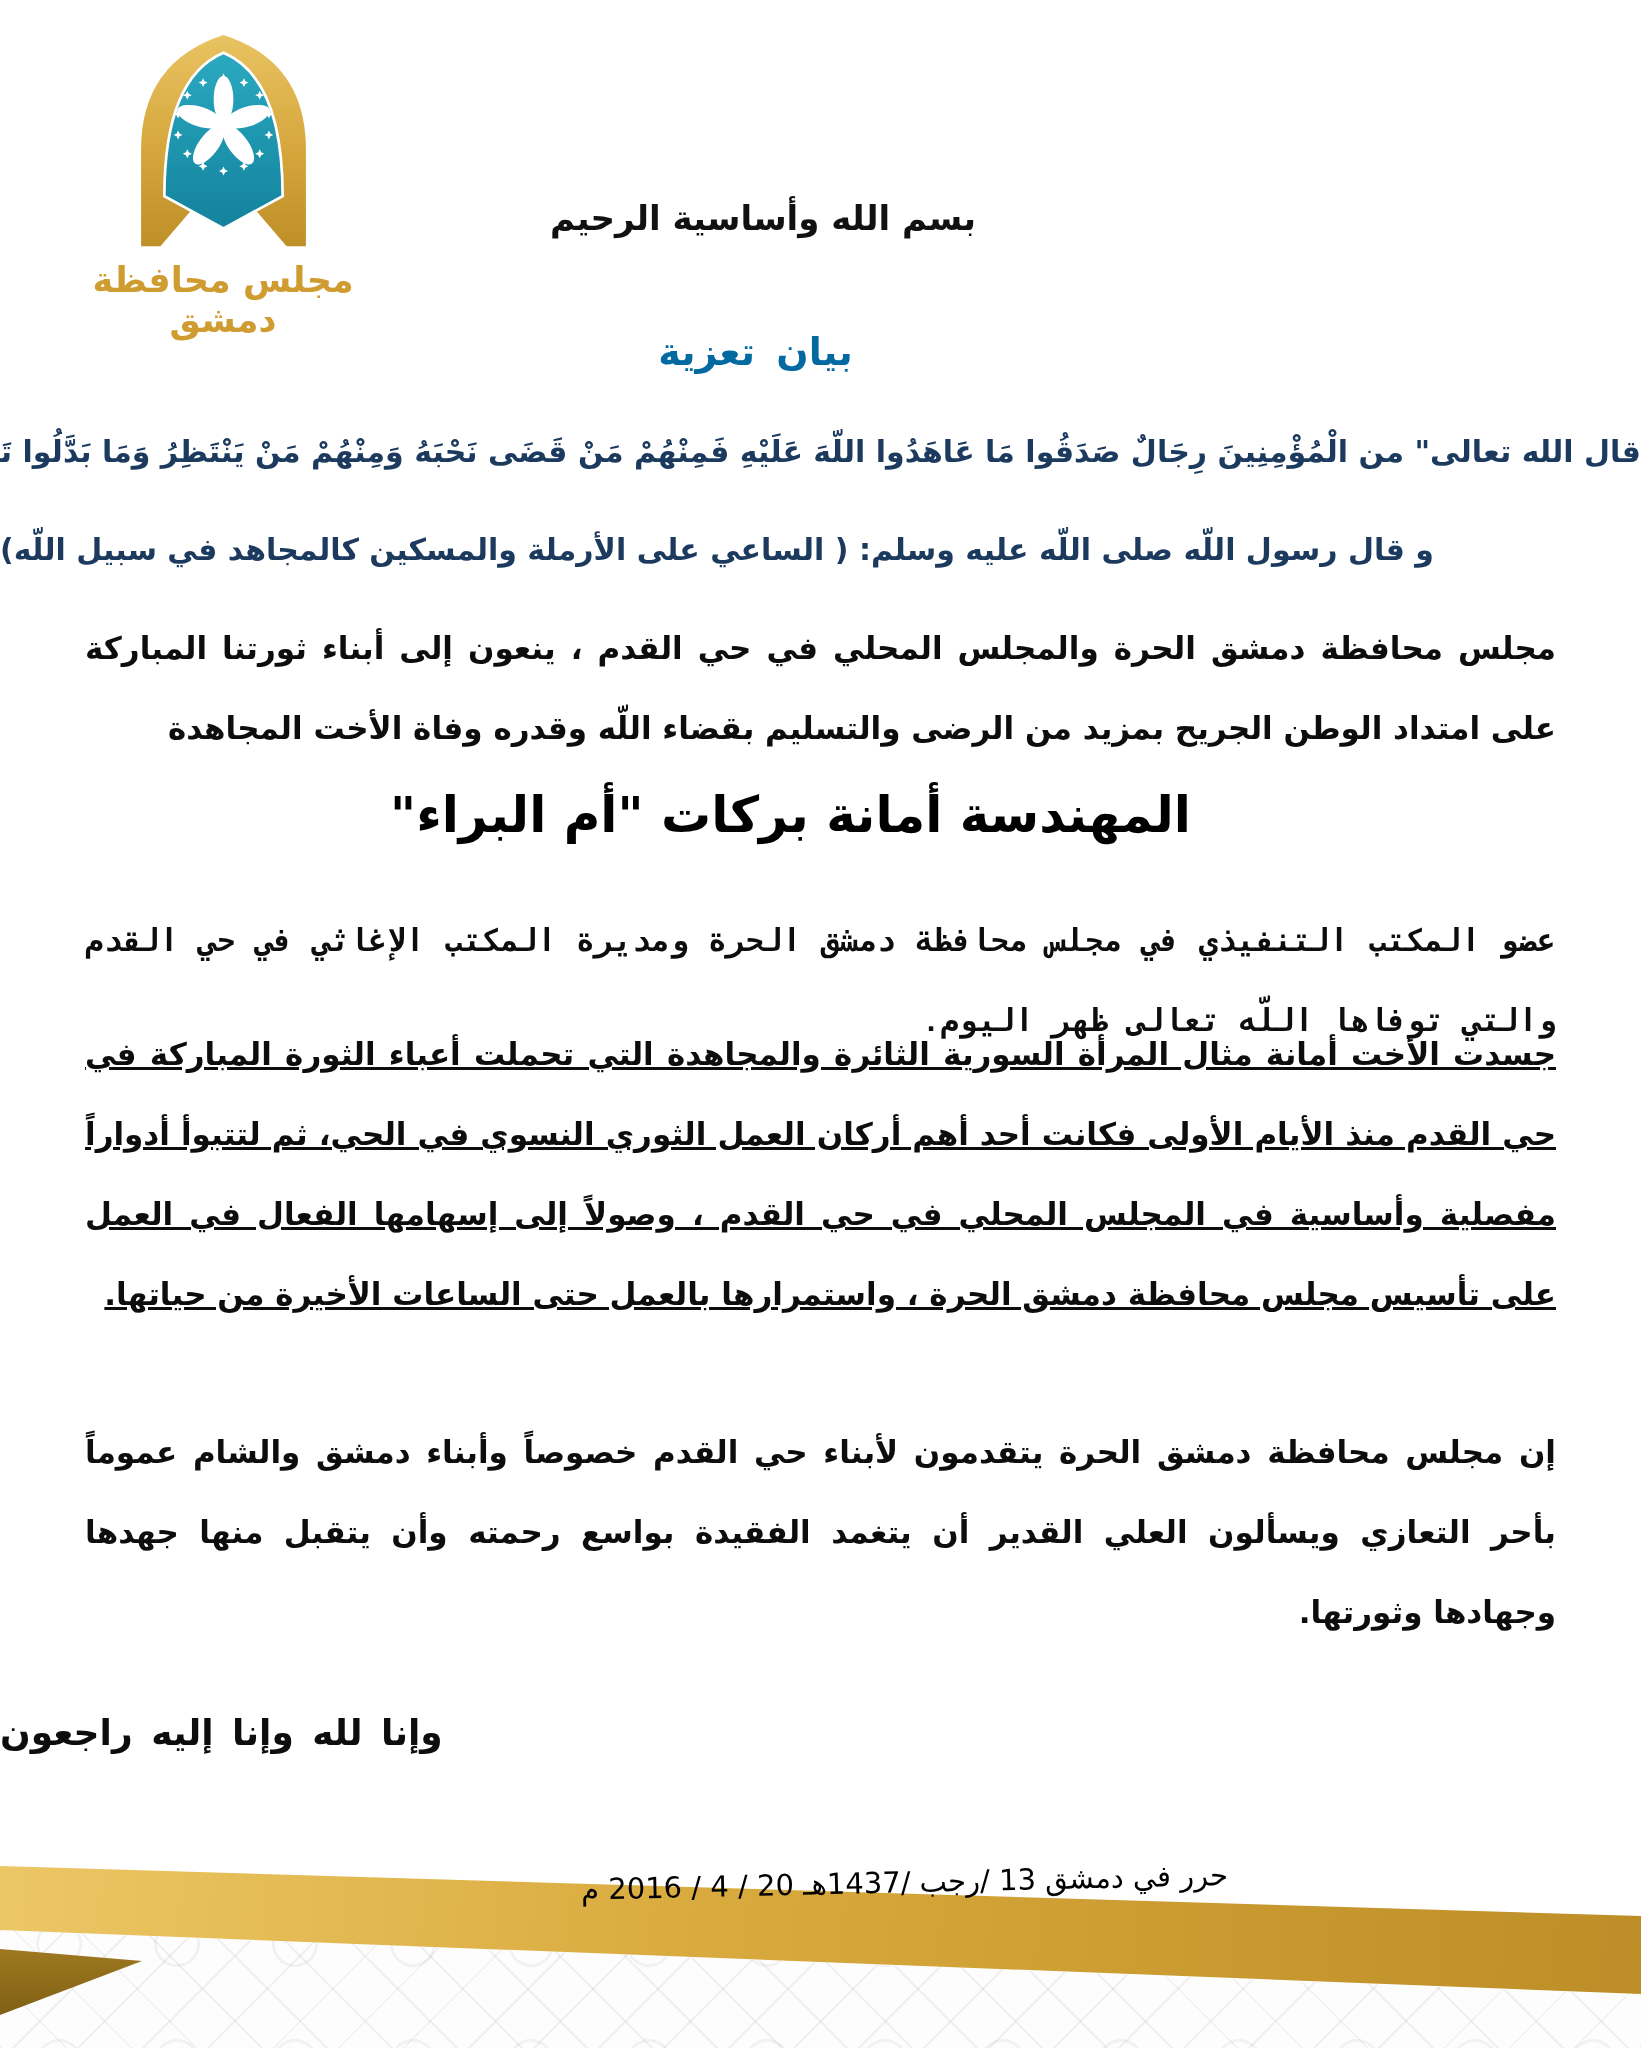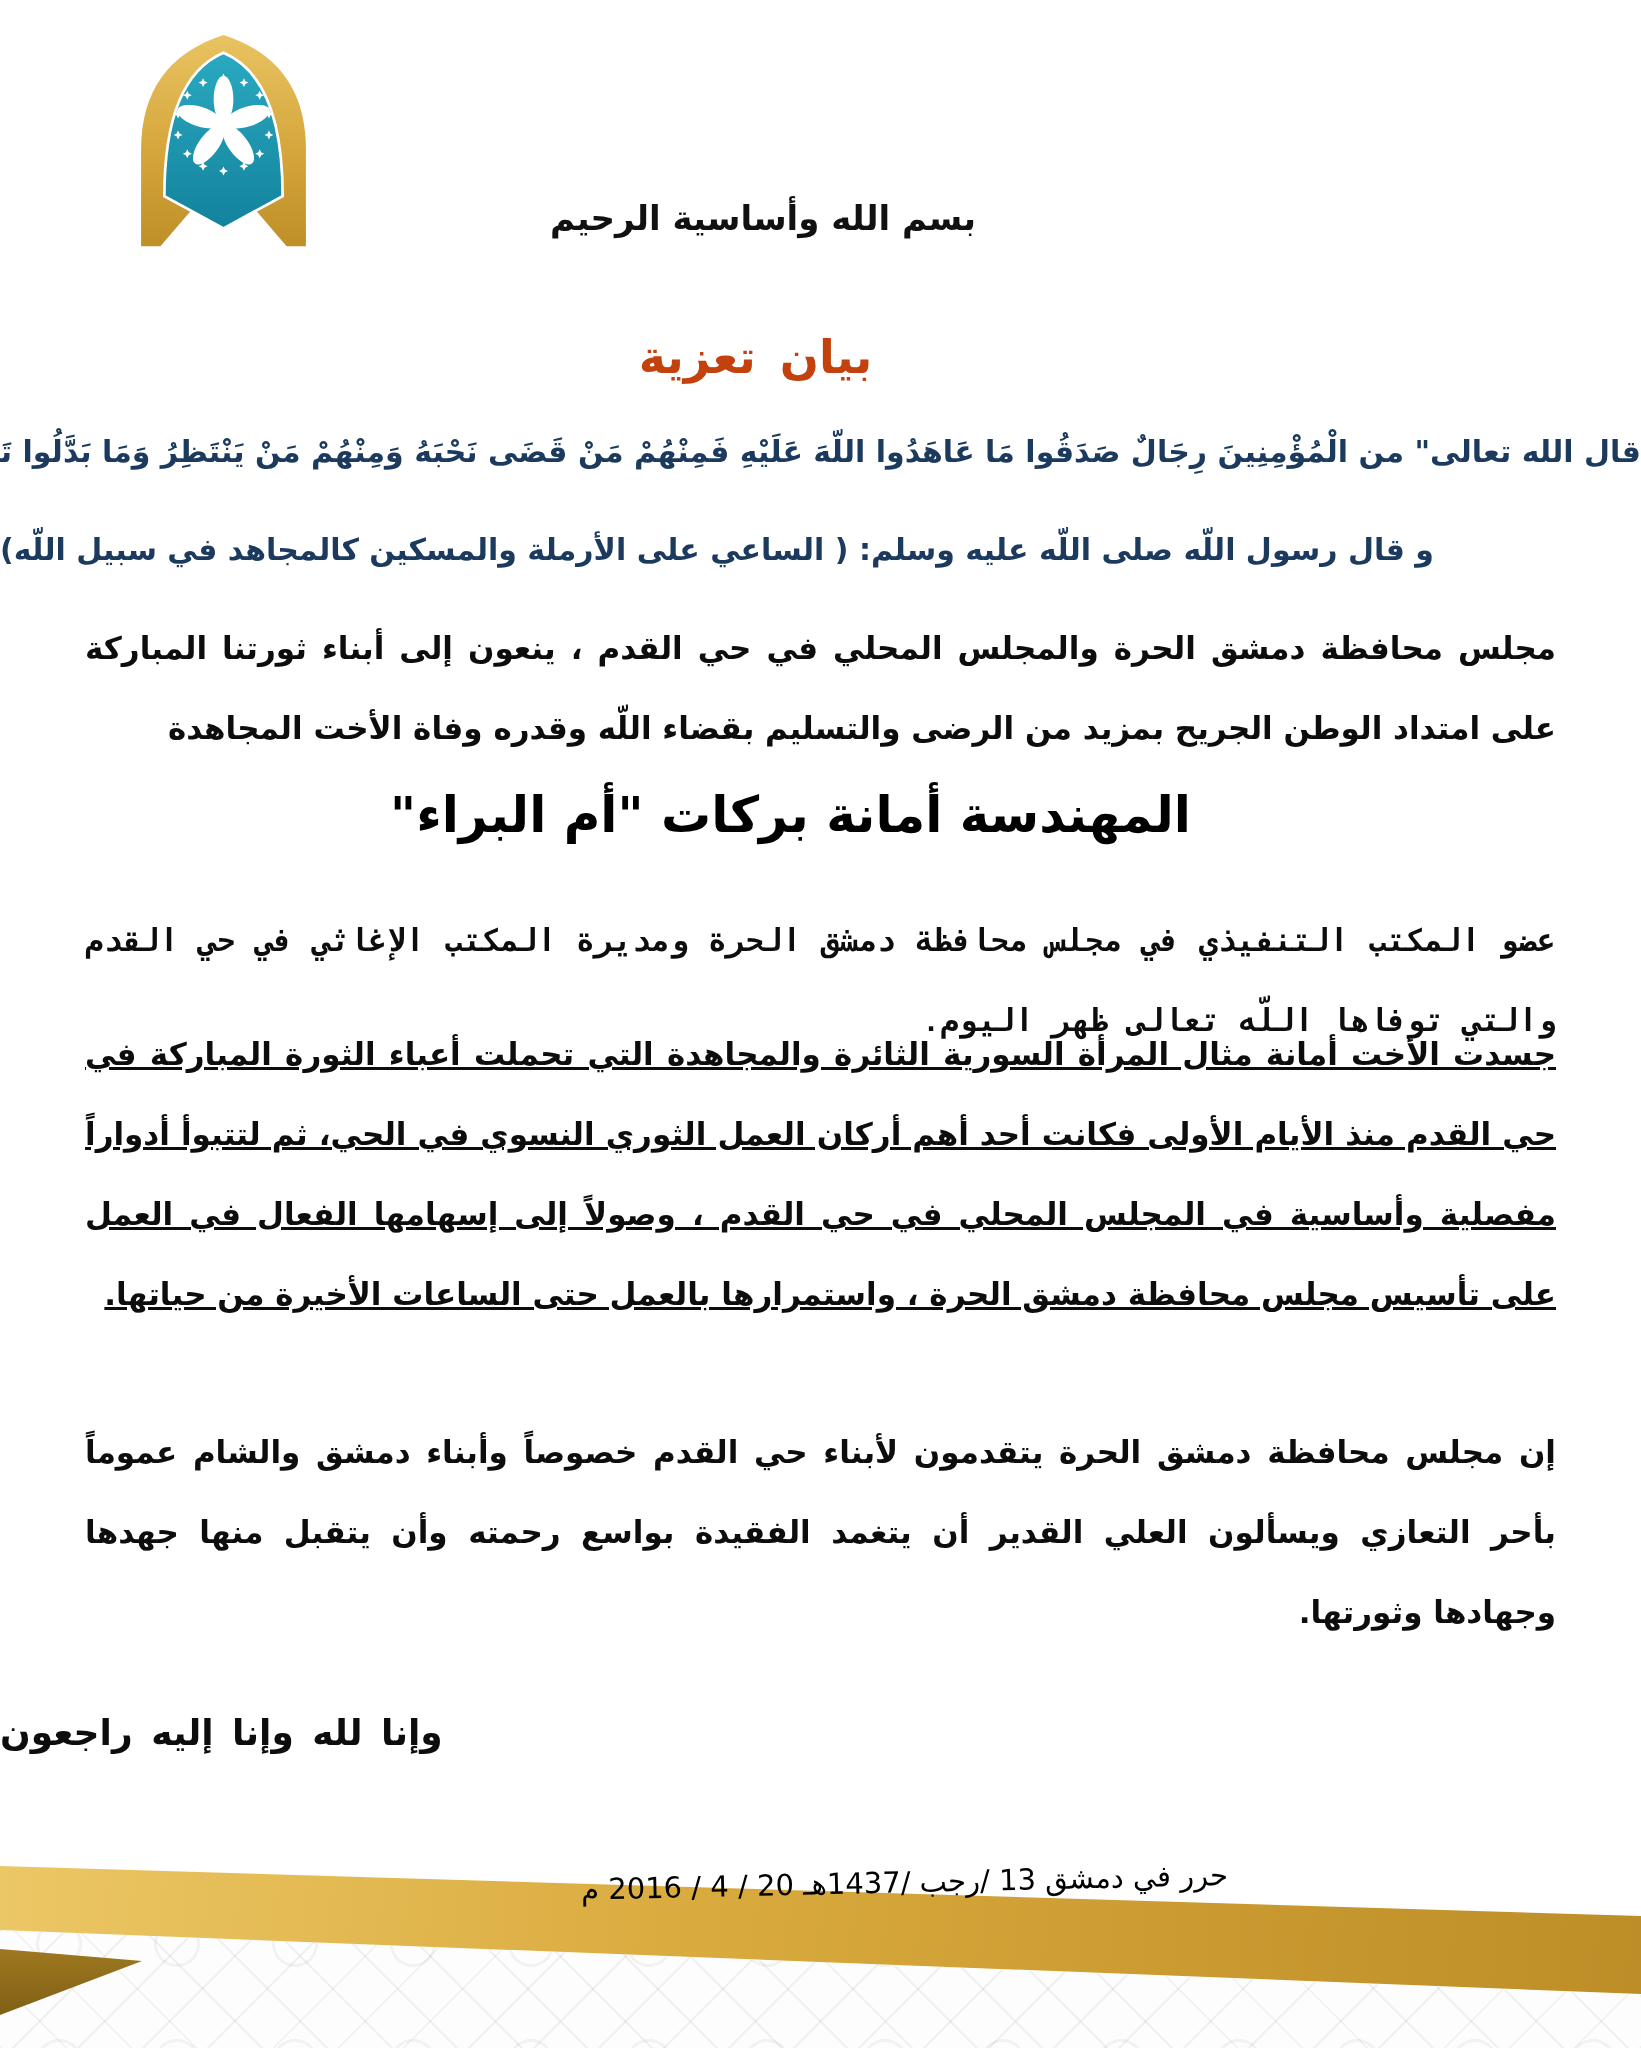--- a/index.html
+++ b/index.html
@@ -6,21 +6,21 @@
   body{
     width:1641px;height:2048px;position:relative;background:#ffffff;
     font-family:"DejaVu Sans", sans-serif;overflow:hidden;color:#0d0d0d;
   }
   .abs{position:absolute;}
   
   .logo-block{left:57px;top:22px;width:332px;text-align:center;}
   .logo-caption{margin-top:4px;font-size:35px;font-weight:bold;color:#cf9c31;letter-spacing:0;}
   
   .basmala{top:198px;left:0;right:115px;text-align:center;font-size:34px;font-weight:bold;color:#111;}
-  .doc-title{top:330px;left:0;right:130px;text-align:center;font-size:46px;font-weight:bold;color:#c2410c;word-spacing:8px;}
+  .doc-title{top:330px;left:0;right:130px;text-align:center;font-size:38px;font-weight:bold;color:#0369a1;word-spacing:8px;}
   
   .verse{top:434px;left:0;right:0;text-align:center;white-space:nowrap;font-size:30px;font-weight:bold;color:#1b3a5e;}
   .hadith{top:532px;left:0;right:0;text-align:left;white-space:nowrap;font-size:30px;font-weight:bold;color:#1b3a5e;}
   
   .para{left:85px;right:85px;direction:rtl;text-align:justify;font-size:31px;font-weight:bold;
         line-height:80px;color:#0d0d0d;}
   .para-1{top:608px;}
   .para-2{top:903px;font-family:Liberation Mono, monospace;}
   .para-3{top:1014px;text-decoration:underline;}
   .para-4{top:1412px;}
@@ -96,20 +96,21 @@
       <use href="#spark" transform="translate(142.8,158.7)"></use>
       <use href="#spark" transform="translate(120,164)"></use>
       <use href="#spark" transform="translate(97.2,158.7)"></use>
       <use href="#spark" transform="translate(79.6,144.7)"></use>
       <use href="#spark" transform="translate(69.3,123.7)"></use>
       <use href="#spark" transform="translate(69.3,100.3)"></use>
       <use href="#spark" transform="translate(79.6,79.3)"></use>
       <use href="#spark" transform="translate(97.2,65.3)"></use>
     </g>
   </svg>
+  <div class="logo-caption">مجلس محافظة دمشق</div>
 </div>
 
 <div class="abs basmala">بسم الله وأساسية الرحيم</div>
 <div class="abs doc-title">بيان تعزية</div>
 
 <div class="abs verse">قال الله تعالى" من الْمُؤْمِنِينَ رِجَالٌ صَدَقُوا مَا عَاهَدُوا اللّهَ عَلَيْهِ فَمِنْهُمْ مَنْ قَضَى نَحْبَهُ وَمِنْهُمْ مَنْ يَنْتَظِرُ وَمَا بَدَّلُوا تَبْدِيلًا"</div>
 <div class="abs hadith">و قال رسول اللّه صلى اللّه عليه وسلم: ( الساعي على الأرملة والمسكين كالمجاهد في سبيل اللّه)</div>
 
 <div class="abs para para-1">مجلس محافظة دمشق الحرة والمجلس المحلي في حي القدم ، ينعون إلى أبناء ثورتنا المباركة على امتداد الوطن الجريح بمزيد من الرضى والتسليم بقضاء اللّه وقدره وفاة الأخت المجاهدة</div>
 <div class="abs name-heading">المهندسة أمانة بركات  "أم البراء"</div>

